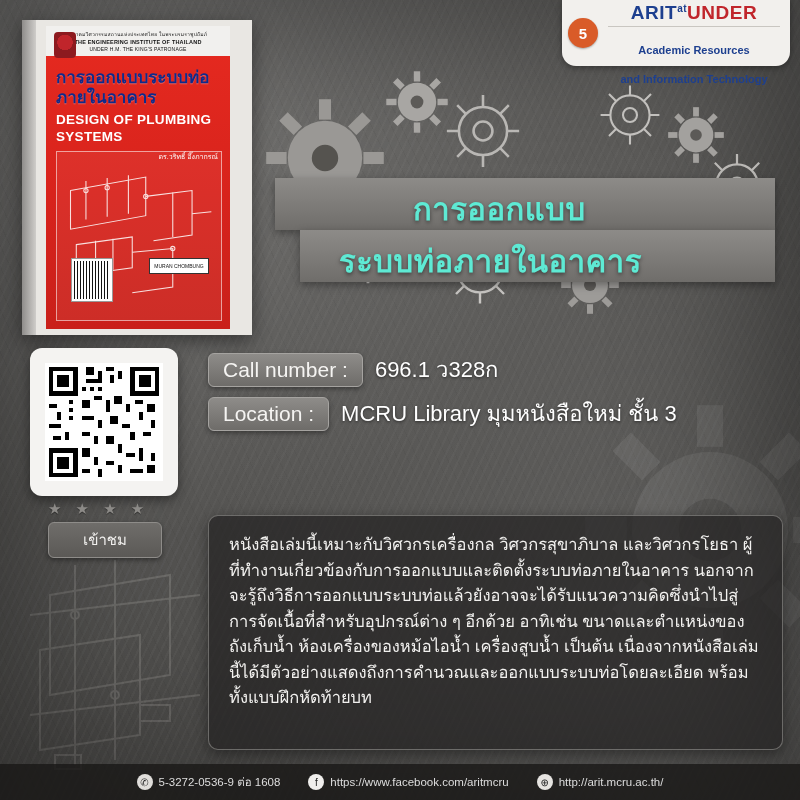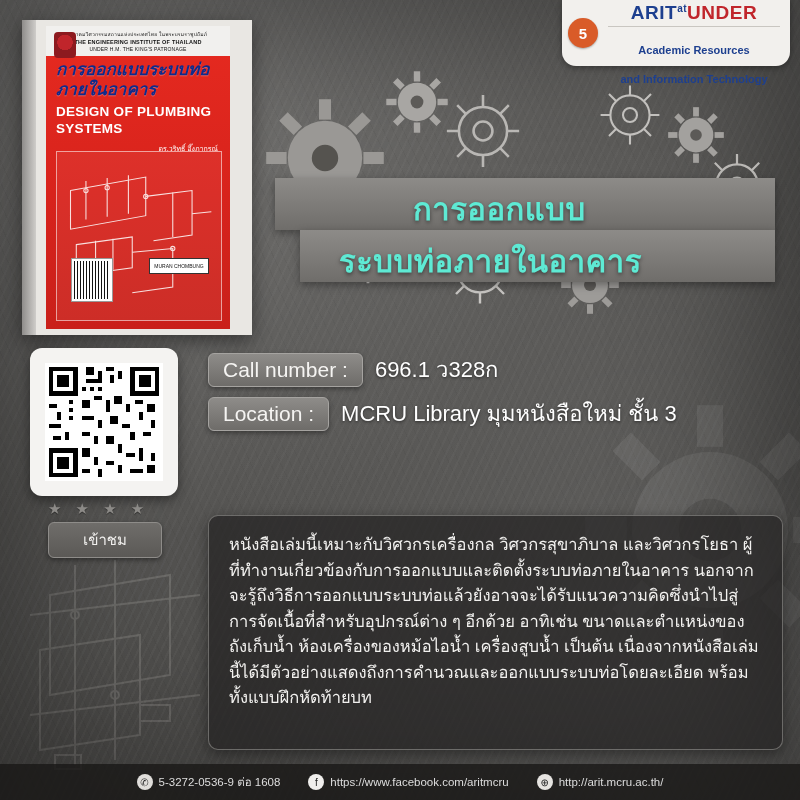--- a/index.html
+++ b/index.html
@@ -86,21 +86,21 @@
   .cover-seal{
     width:22px;height:26px;margin:0 auto 2px;
     background:radial-gradient(circle at 50% 40%, #c0252b 0 40%, #8d1a1f 41% 100%);
     border-radius:4px;
     position:absolute;left:8px;top:6px;
   }
   .cover-org{font-size:5px;line-height:1.25;letter-spacing:.2px;}
   .cover-org b{display:block;font-size:5.5px;}
   .cover-title-th{
     color:#0d2b8c;font-size:17px;font-weight:bold;line-height:1.15;
-    padding:4px 0 0 10px;text-shadow:0 1px 0 rgba(255,255,255,.25);font-style:italic;
+    padding:12px 0 0 10px;text-shadow:0 1px 0 rgba(255,255,255,.25);
   }
   .cover-title-en{
     color:#fff;font-size:13.5px;font-weight:bold;line-height:1.15;
     padding:5px 0 0 10px;letter-spacing:.3px;
   }
   .cover-author{
     color:#fff;font-size:7px;text-align:right;padding:6px 12px 4px 0;
   }
   .cover-diagram{
     position:absolute;left:10px;right:8px;top:125px;bottom:8px;

